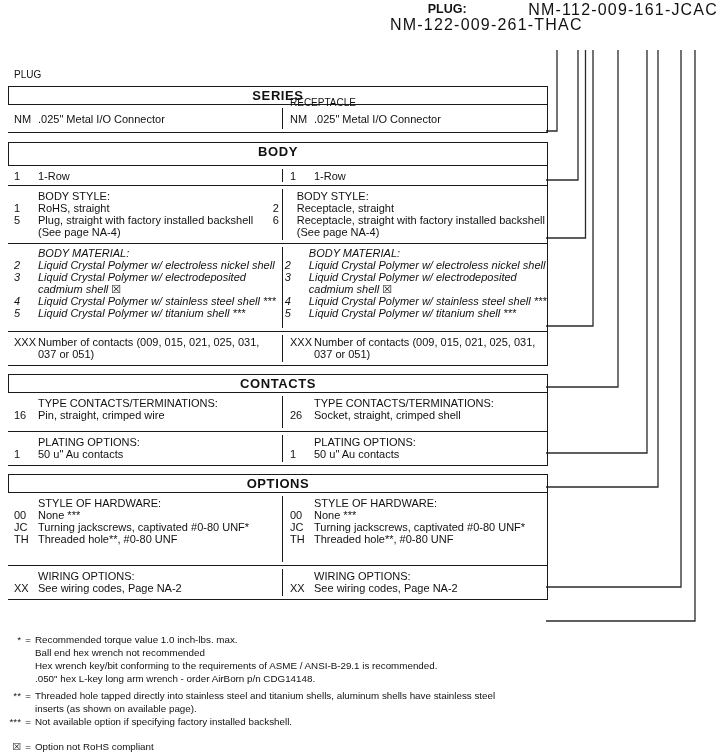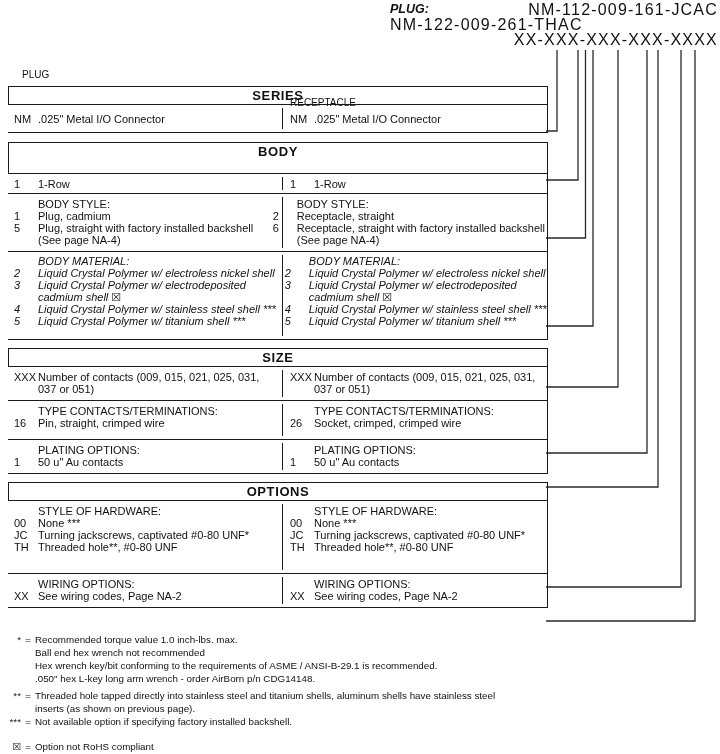--- a/index.html
+++ b/index.html
@@ -2,27 +2,27 @@
 <html><head>
 <meta charset="utf-8">
 <style>
   html,body{margin:0;padding:0;background:#fff;}
   .page{position:relative;width:720px;height:754px;background:#ffffff;overflow:hidden;
         font-family:"Liberation Sans","DejaVu Sans",sans-serif;color:#111;}
 
   
   .pn-block{position:absolute;left:390px;top:2px;width:328px;}
   .pn-row{display:flex;height:15px;line-height:15px;}
-  .pn-label{width:148px;text-align:left;margin-right:24px;font-weight:bold;font-size:12.5px;white-space:nowrap;font-style:italic;}
+  .pn-label{width:148px;text-align:center;margin-right:24px;font-weight:bold;font-size:12.5px;white-space:nowrap;}
   .pn-value{font-size:16px;letter-spacing:1.2px;white-space:nowrap;}
 
   
   .content{position:absolute;left:8px;top:66px;width:540px;}
   .collabels{position:relative;height:18px;font-size:10px;}
-  .collabels .pl{position:absolute;left:14px;top:3px;}
+  .collabels .pl{position:absolute;left:6px;top:3px;}
   .collabels .rc{position:absolute;left:282px;top:3px;margin-top:28px;}
 
   .sec-h{box-sizing:border-box;height:19px;border:1px solid #1a1a1a;text-align:center;
          font-weight:bold;font-size:13px;line-height:17px;letter-spacing:.6px;}
   .mt8{margin-top:8px;} .mt9{margin-top:9px;}
 
   .row{box-sizing:border-box;position:relative;display:flex;
        border-right:1px solid #1a1a1a;border-bottom:1.5px solid #1a1a1a;}
   .vdiv{position:absolute;left:274px;top:3px;bottom:3px;width:1px;background:#1a1a1a;}
   .cellL{box-sizing:border-box;width:275px;padding:4px 2px 0 6px;}
@@ -51,21 +51,20 @@
   <div class="pn-block">
     <div class="pn-row">
       <span class="pn-label">PLUG:</span>
       <span class="pn-value">NM-112-009-161-JCAC</span>
     </div>
     <div class="pn-row">
       <span class="pn-value">NM-122-009-261-THAC</span>
     </div>
     <div class="pn-row">
       <span class="pn-label"></span>
-      <span class="pn-value">XX-XXX-XXX-XXX-XXXX</span>
     </div>
   </div>
 
   <svg class="leaders" width="720" height="754" viewBox="0 0 720 754">
     <g fill="none" stroke="#2a2a2a" stroke-width="1.3">
       <path d="M557 50 V131 H546"></path>
       <path d="M578 50 V180 H546"></path>
       <path d="M585.5 50 V238 H546"></path>
       <path d="M593 50 V326 H546"></path>
       <path d="M618 50 V387 H546"></path>
@@ -93,21 +92,21 @@
       </div>
       <div class="vdiv"></div>
       <div class="cellR">
         <div class="ln">
             <span class="code">NM</span>
             <span class="desc">.025" Metal I/O Connector</span>
           </div>
       </div>
     </div>
 
-    <div class="sec-h mt9" style="height:32px;line-height:18px">BODY</div>
+    <div class="sec-h mt9" style="height:24px;line-height:18px">BODY</div>
     <div class="row" style="height:20px">
       <div class="cellL">
         <div class="ln">
             <span class="code">1</span>
             <span class="desc">1-Row</span>
           </div>
       </div>
       <div class="vdiv"></div>
       <div class="cellR">
         <div class="ln">
@@ -118,21 +117,21 @@
     </div>
 
     <div class="row" style="height:58px">
       <div class="cellL">
         <div class="ln">
             <span class="code"></span>
             <span class="desc">BODY STYLE:</span>
           </div>
         <div class="ln">
             <span class="code">1</span>
-            <span class="desc">Plug, cadmium</span>
+            <span class="desc">RoHS, straight</span>
           </div>
         <div class="ln">
             <span class="code">5</span>
             <span class="desc">Plug, straight with factory installed backshell</span>
           </div>
         <div class="ln">
             <span class="code"></span>
             <span class="desc">(See page NA-4)</span>
           </div>
       </div>
@@ -206,21 +205,20 @@
             <span class="code">4</span>
             <span class="desc">Liquid Crystal Polymer w/ stainless steel shell ***</span>
           </div>
         <div class="ln">
             <span class="code">5</span>
             <span class="desc">Liquid Crystal Polymer w/ titanium shell ***</span>
           </div>
       </div>
     </div>
 
-    <div class="sec-h mt8">SIZE</div>
     <div class="row" style="height:34px">
       <div class="cellL">
         <div class="ln">
             <span class="code">XXX</span>
             <span class="desc">Number of contacts (009, 015, 021, 025, 031,</span>
           </div>
         <div class="ln">
             <span class="code"></span>
             <span class="desc">037 or 051)</span>
           </div>
@@ -231,40 +229,41 @@
             <span class="code">XXX</span>
             <span class="desc">Number of contacts (009, 015, 021, 025, 031,</span>
           </div>
         <div class="ln">
             <span class="code"></span>
             <span class="desc">037 or 051)</span>
           </div>
       </div>
     </div>
 
+    <div class="sec-h mt8">CONTACTS</div>
     <div class="row" style="height:39px">
       <div class="cellL">
         <div class="ln">
             <span class="code"></span>
             <span class="desc">TYPE CONTACTS/TERMINATIONS:</span>
           </div>
         <div class="ln">
             <span class="code">16</span>
             <span class="desc">Pin, straight, crimped wire</span>
           </div>
       </div>
       <div class="vdiv"></div>
       <div class="cellR">
         <div class="ln">
             <span class="code"></span>
             <span class="desc">TYPE CONTACTS/TERMINATIONS:</span>
           </div>
         <div class="ln">
             <span class="code">26</span>
-            <span class="desc">Socket, crimped, crimped wire</span>
+            <span class="desc">Socket, straight, crimped shell</span>
           </div>
       </div>
     </div>
     <div class="row" style="height:34px">
       <div class="cellL">
         <div class="ln">
             <span class="code"></span>
             <span class="desc">PLATING OPTIONS:</span>
           </div>
         <div class="ln">
@@ -376,21 +375,21 @@
     </div>
     <div>
       <div class="fnl">
           <span class="fnm">**</span>
           <span class="fne">=</span>
           <span class="fnt">Threaded hole tapped directly into stainless steel and titanium shells, aluminum shells have stainless steel</span>
         </div>
       <div class="fnl">
           <span class="fnm"></span>
           <span class="fne"></span>
-          <span class="fnt">inserts (as shown on previous page).</span>
+          <span class="fnt">inserts (as shown on available page).</span>
         </div>
     </div>
     <div class="gap12">
       <div class="fnl">
           <span class="fnm">***</span>
           <span class="fne">=</span>
           <span class="fnt">Not available option if specifying factory installed backshell.</span>
         </div>
     </div>
     <div>

